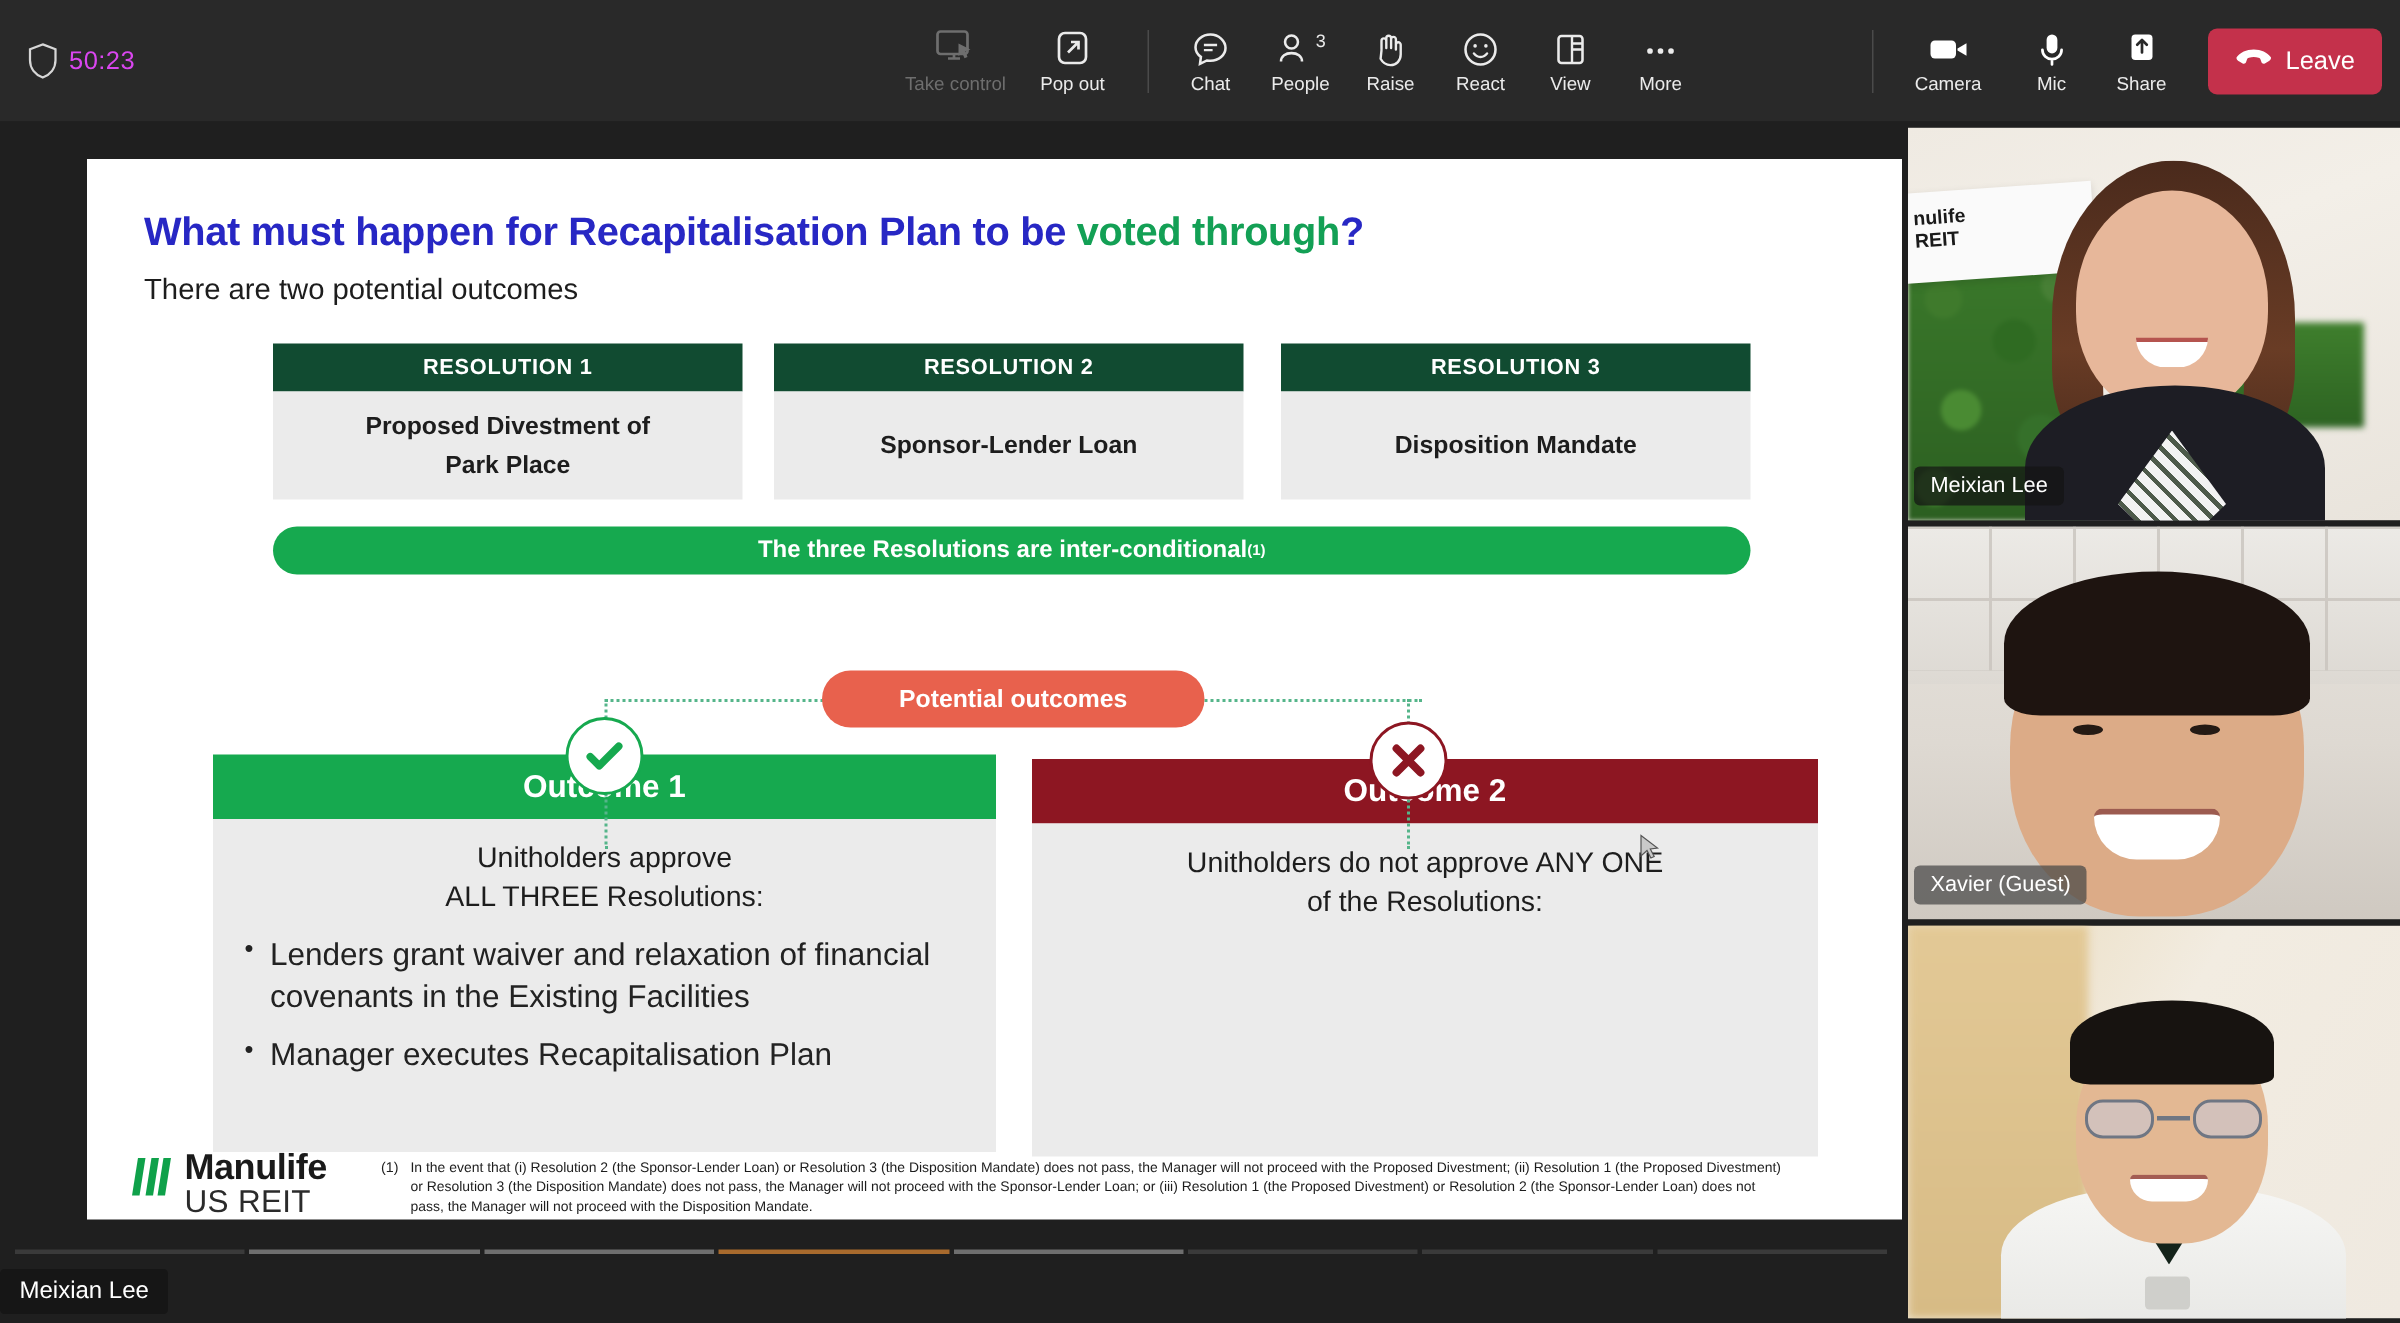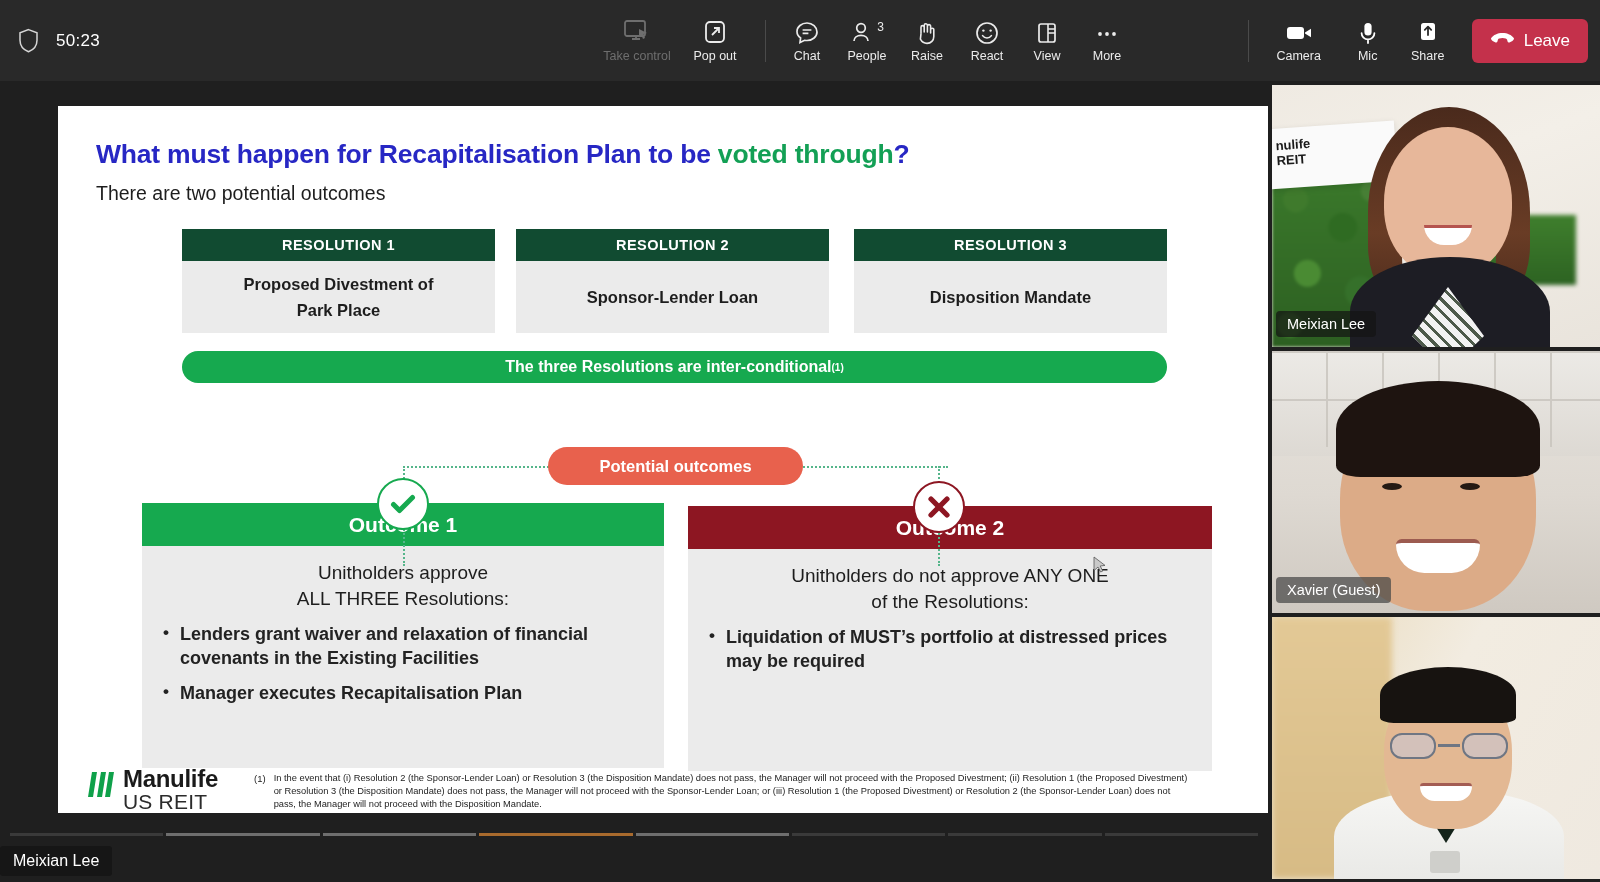--- a/index.html
+++ b/index.html
@@ -11,21 +11,21 @@
   #app { position:relative; width:1600px; height:882px; background:#1f1f1f; }
 
   
   .toolbar {
     position:absolute; top:0; left:0; width:1600px; height:81px;
     background:#292929;
     display:flex; align-items:center;
   }
   .tb-shield { margin-left:10px; width:36px; display:flex; justify-content:center; }
   .tb-timer {
-    color:#ffffff; font-size:17px; margin-left:10px; letter-spacing:.3px;
+    color:#d946ef; font-size:17px; margin-left:0; letter-spacing:.3px;
   }
   .tb-center {
     position:absolute; left:598px; top:0; height:81px;
     display:flex; align-items:center;
   }
   .tb-right {
     position:absolute; right:12px; top:0; height:81px;
     display:flex; align-items:center;
   }
   .tb-btn {
@@ -129,21 +129,21 @@
   .outcome.o1 .oc-head { background:#16a94f; }
   .outcome.o2 .oc-head { background:#8d1622; }
   .oc-body { background:#ebebeb; padding:14px 18px 20px 18px; }
   .oc-lead {
     text-align:center; font-size:19px; font-weight:normal; color:#1d1d1d;
     line-height:1.35; margin-bottom:12px; white-space:pre-line;
   }
   .oc-list { list-style:none; }
   .oc-list li {
     position:relative; padding-left:20px; margin-bottom:11px;
-    font-size:18px; color:#222; line-height:1.32;font-weight:bold;
+    font-size:21px; color:#222; line-height:1.32;
   }
   .oc-list li:before {
     content:"•"; position:absolute; left:3px; top:-1px; font-size:17px;
   }
   .outcome.o1 .oc-body { min-height:222px; }
   .outcome.o2 .oc-body { min-height:222px; }
 
   
   .logo { position:absolute; left:32px; top:661px; display:flex; align-items:flex-start; gap:11px; }
   .logo-bars { display:flex; gap:3.5px; margin-top:5px; }
@@ -516,21 +516,20 @@
           </ul>
         </div>
       </div>
 
       <div class="outcome o2">
         <div class="oc-head">Outcome 2</div>
         <div class="oc-body">
           <div class="oc-lead">Unitholders do not approve ANY ONE
 of the Resolutions:</div>
           <ul class="oc-list">
-            <li>Liquidation of MUST’s portfolio at distressed prices may be required</li>
           </ul>
         </div>
       </div>
 
       <div class="logo">
         <span class="logo-bars">
             <i></i>
             <i></i>
             <i></i>
           </span>

